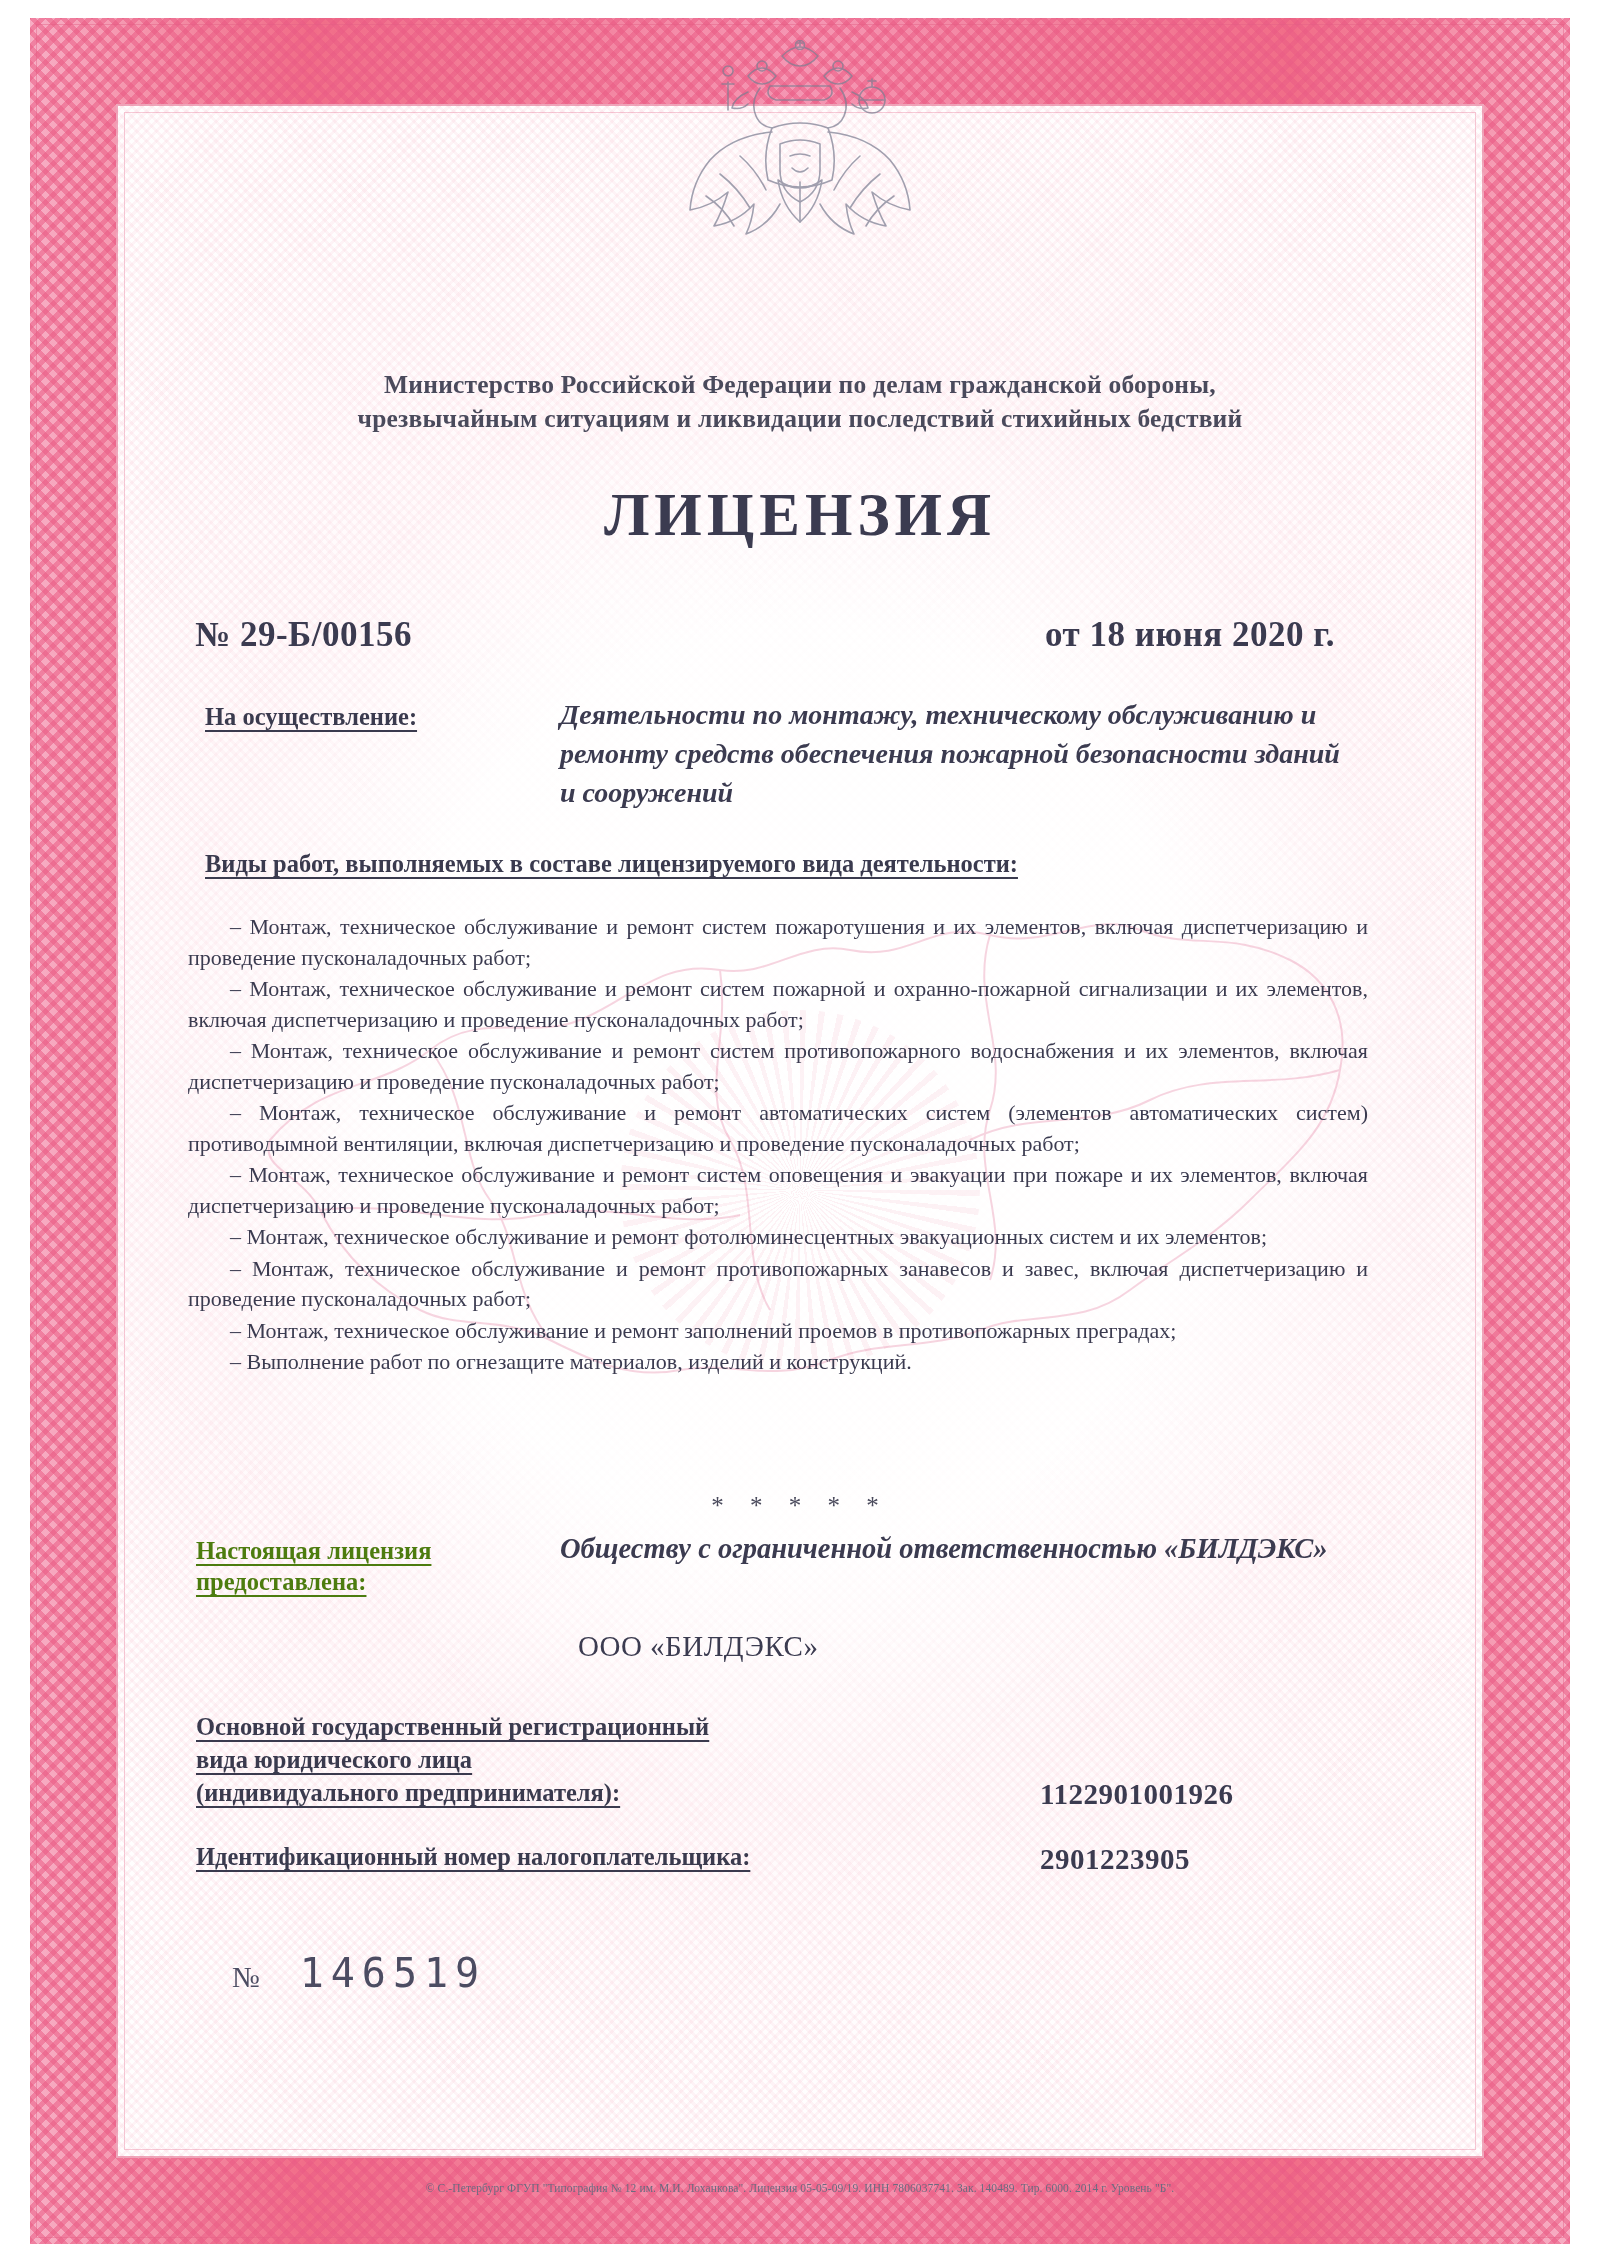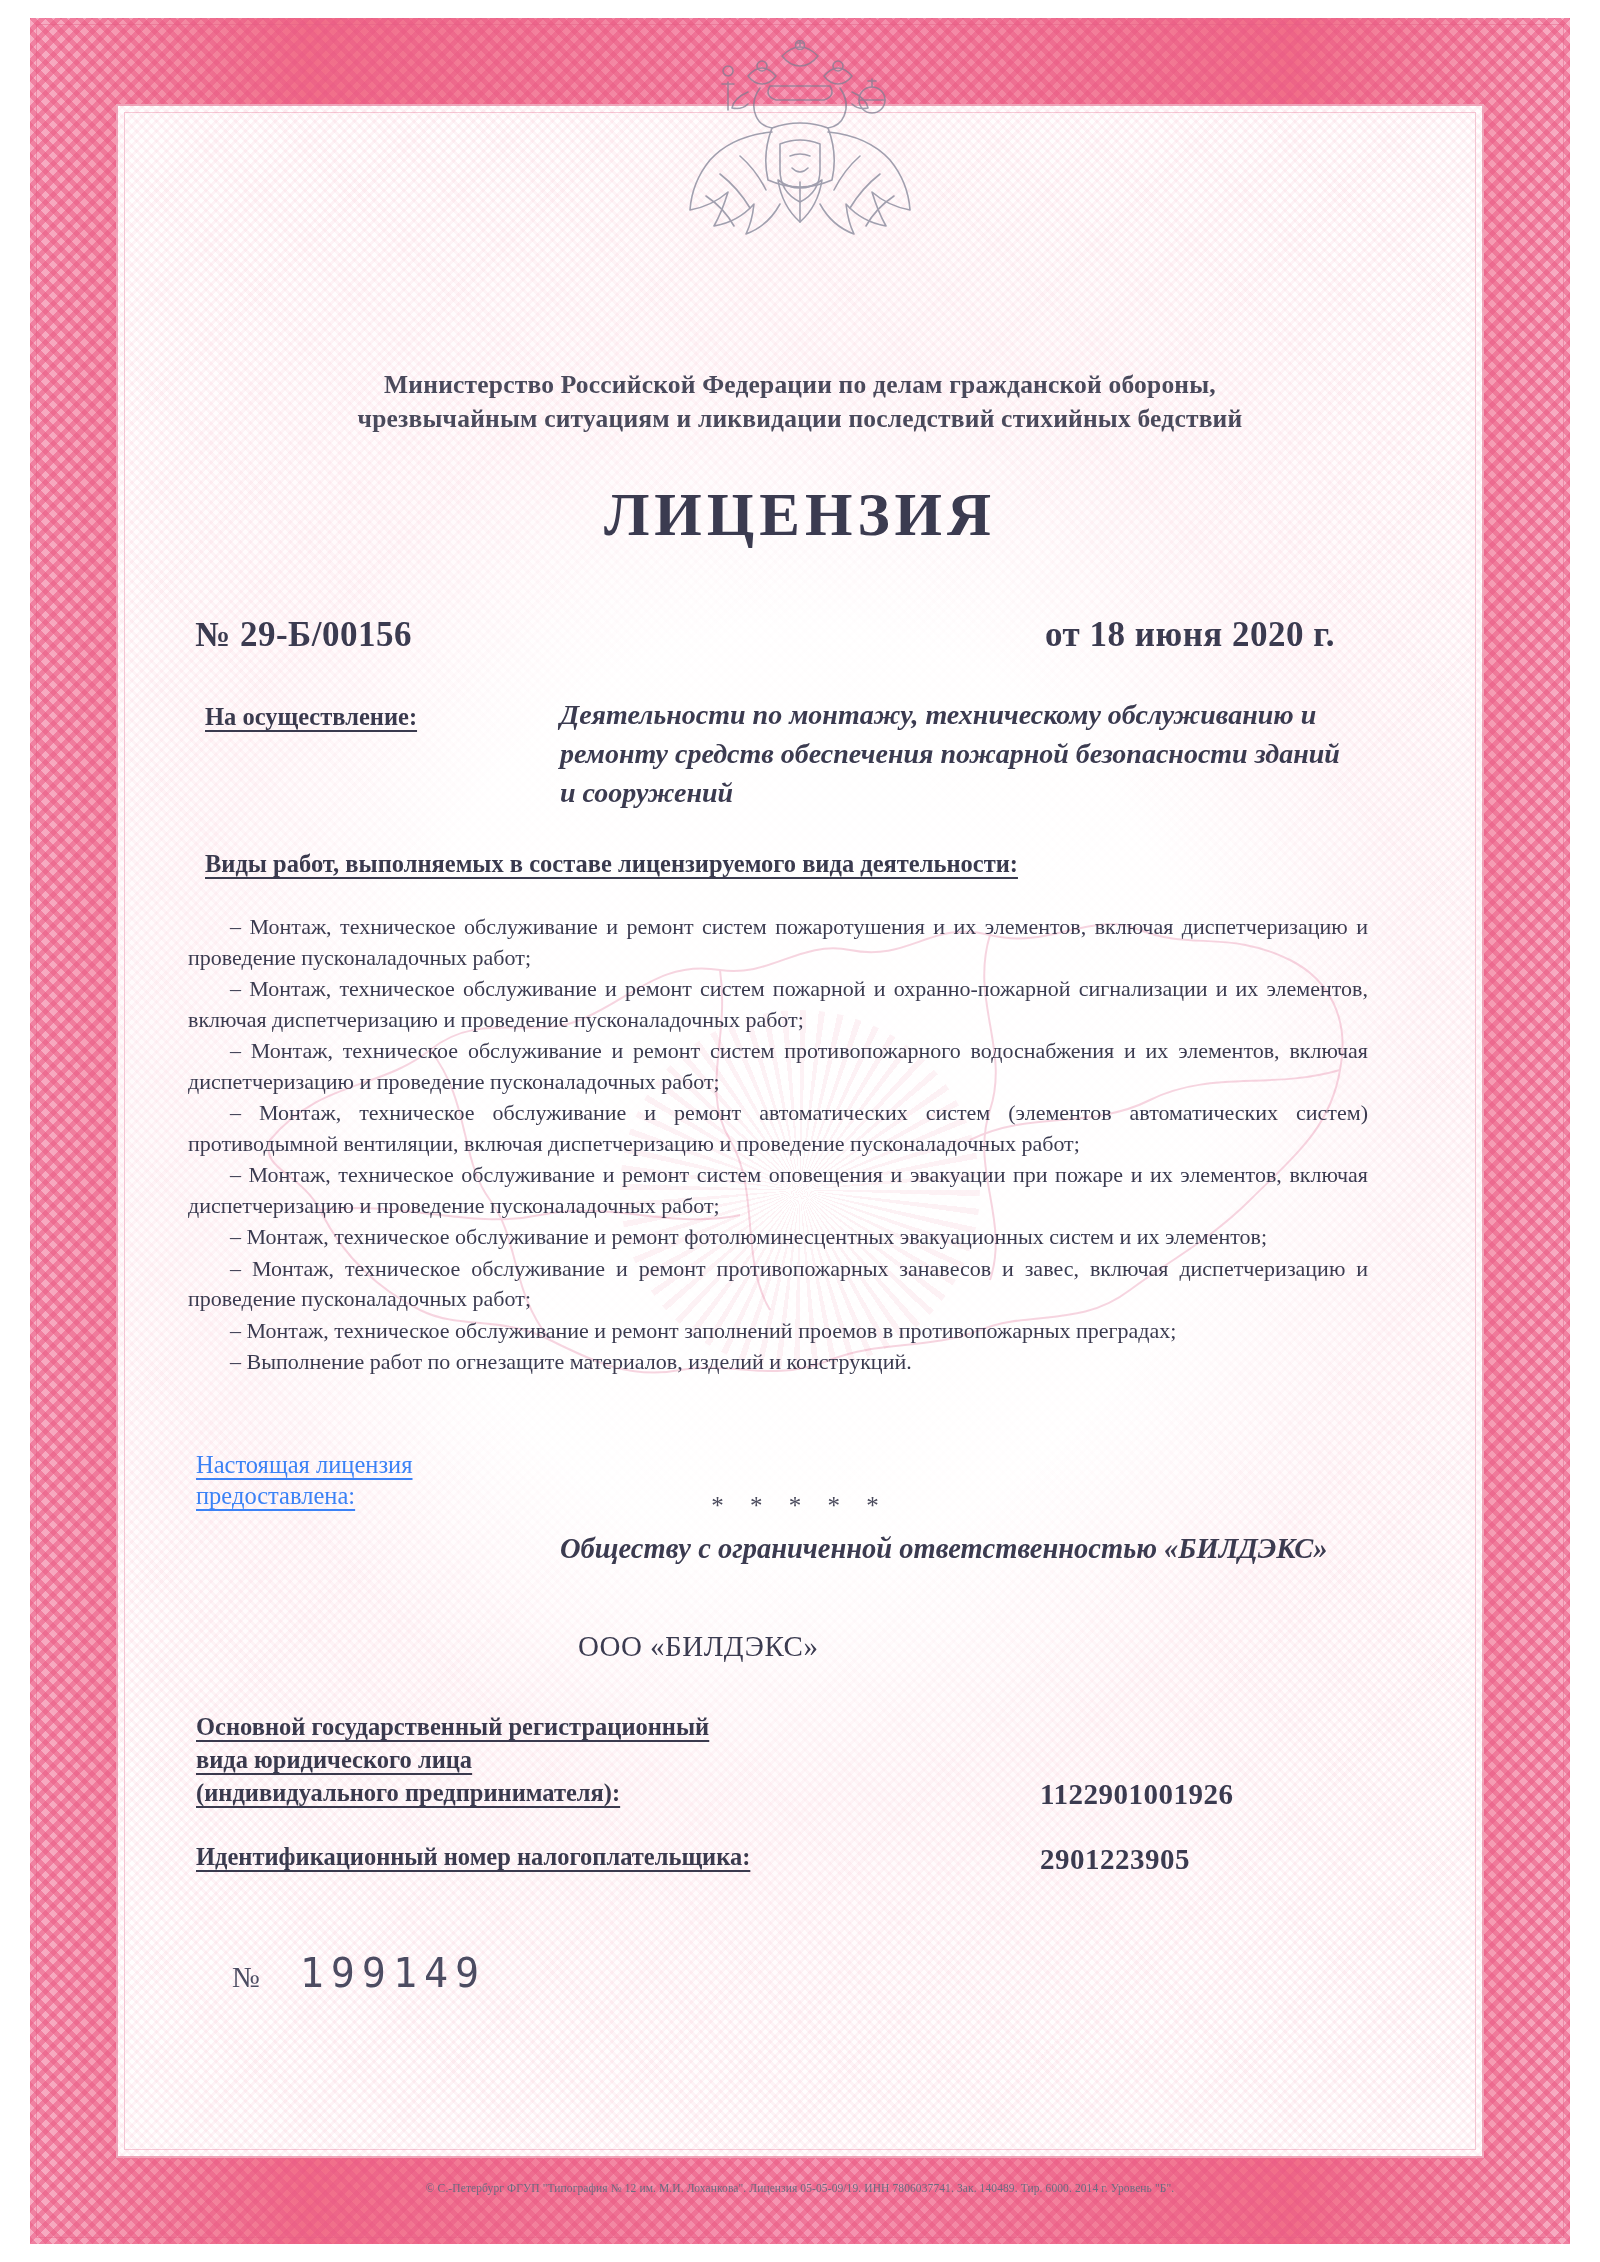--- a/index.html
+++ b/index.html
@@ -227,26 +227,26 @@
     width: 1280px;
     text-align: center;
     font-size: 25px;
     letter-spacing: 10px;
     color: #4a4a5c;
   }
 
   .granted-label {
     position: absolute;
     left: 196px;
-    top: 1449px;
+    top: 1535px;
     width: 330px;
-    font-weight: normal;
+    font-weight: bold;
     font-size: 24.5px;
     line-height: 31px;
-    color: #3b82f6;
+    color: #4d7c0f;
   }
   .granted-label span {
     text-decoration: underline;
     text-underline-offset: 5px;
   }
 
   .granted-name {
     position: absolute;
     left: 560px;
     top: 1530px;
@@ -447,19 +447,19 @@
       <span class="u">вида юридического лица</span><br>
       <span class="u">(индивидуального предпринимателя):</span>
     </div>
     <div class="ogrn-value">1122901001926</div>
 
     <div class="inn-label">Идентификационный номер налогоплательщика:</div>
     <div class="inn-value">2901223905</div>
 
     <div class="serial">
       <span class="ser-hash">№</span>
-      <span class="ser-num">199149</span>
+      <span class="ser-num">146519</span>
     </div>
 
     <div class="footer-note">© С.-Петербург ФГУП "Типография № 12 им. М.И. Лоханкова". Лицензия 05-05-09/19. ИНН 7806037741. Зак. 140489. Тир. 6000. 2014 г. Уровень "Б".</div>
 
   </div>
 </div>
 
 </body></html>

